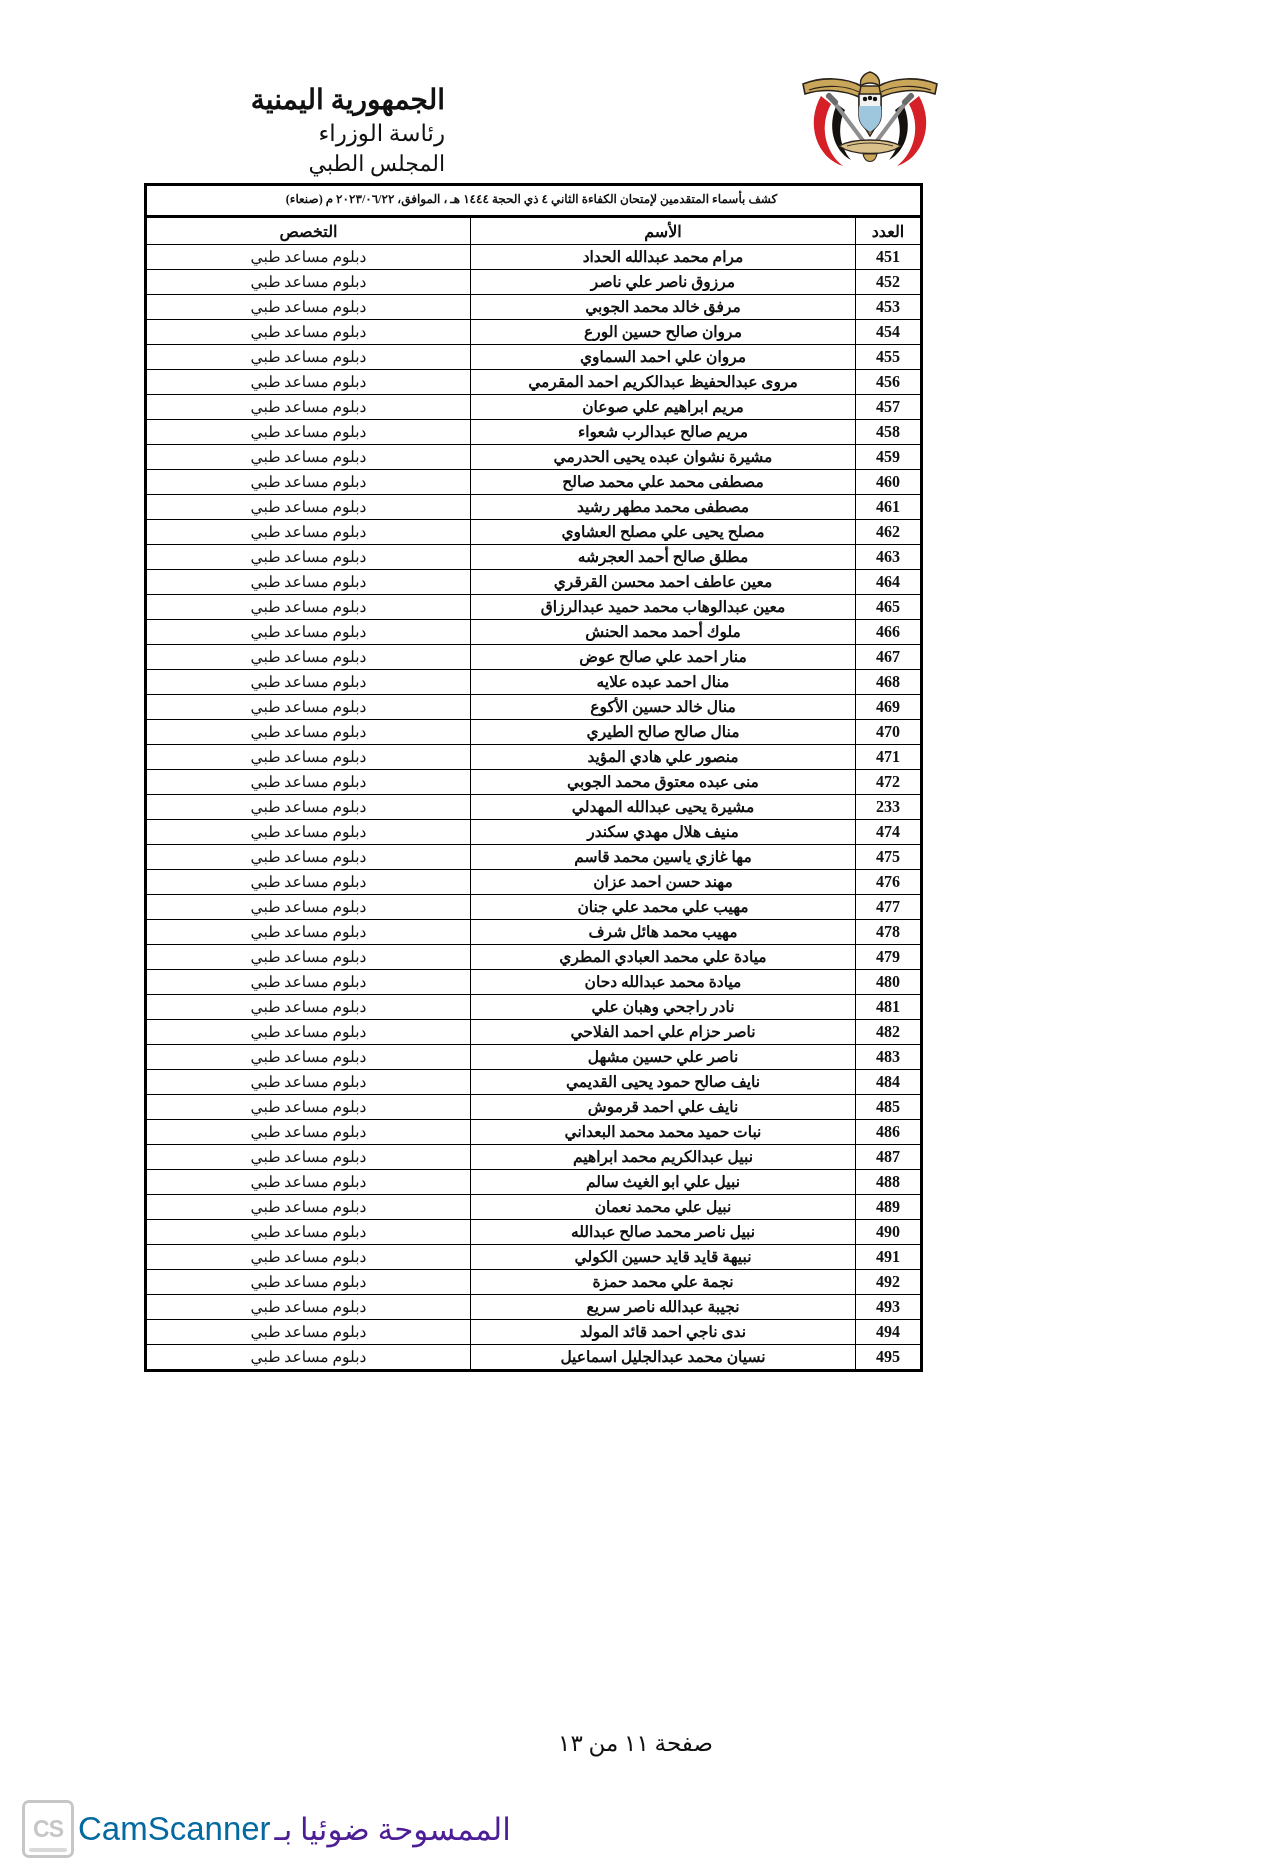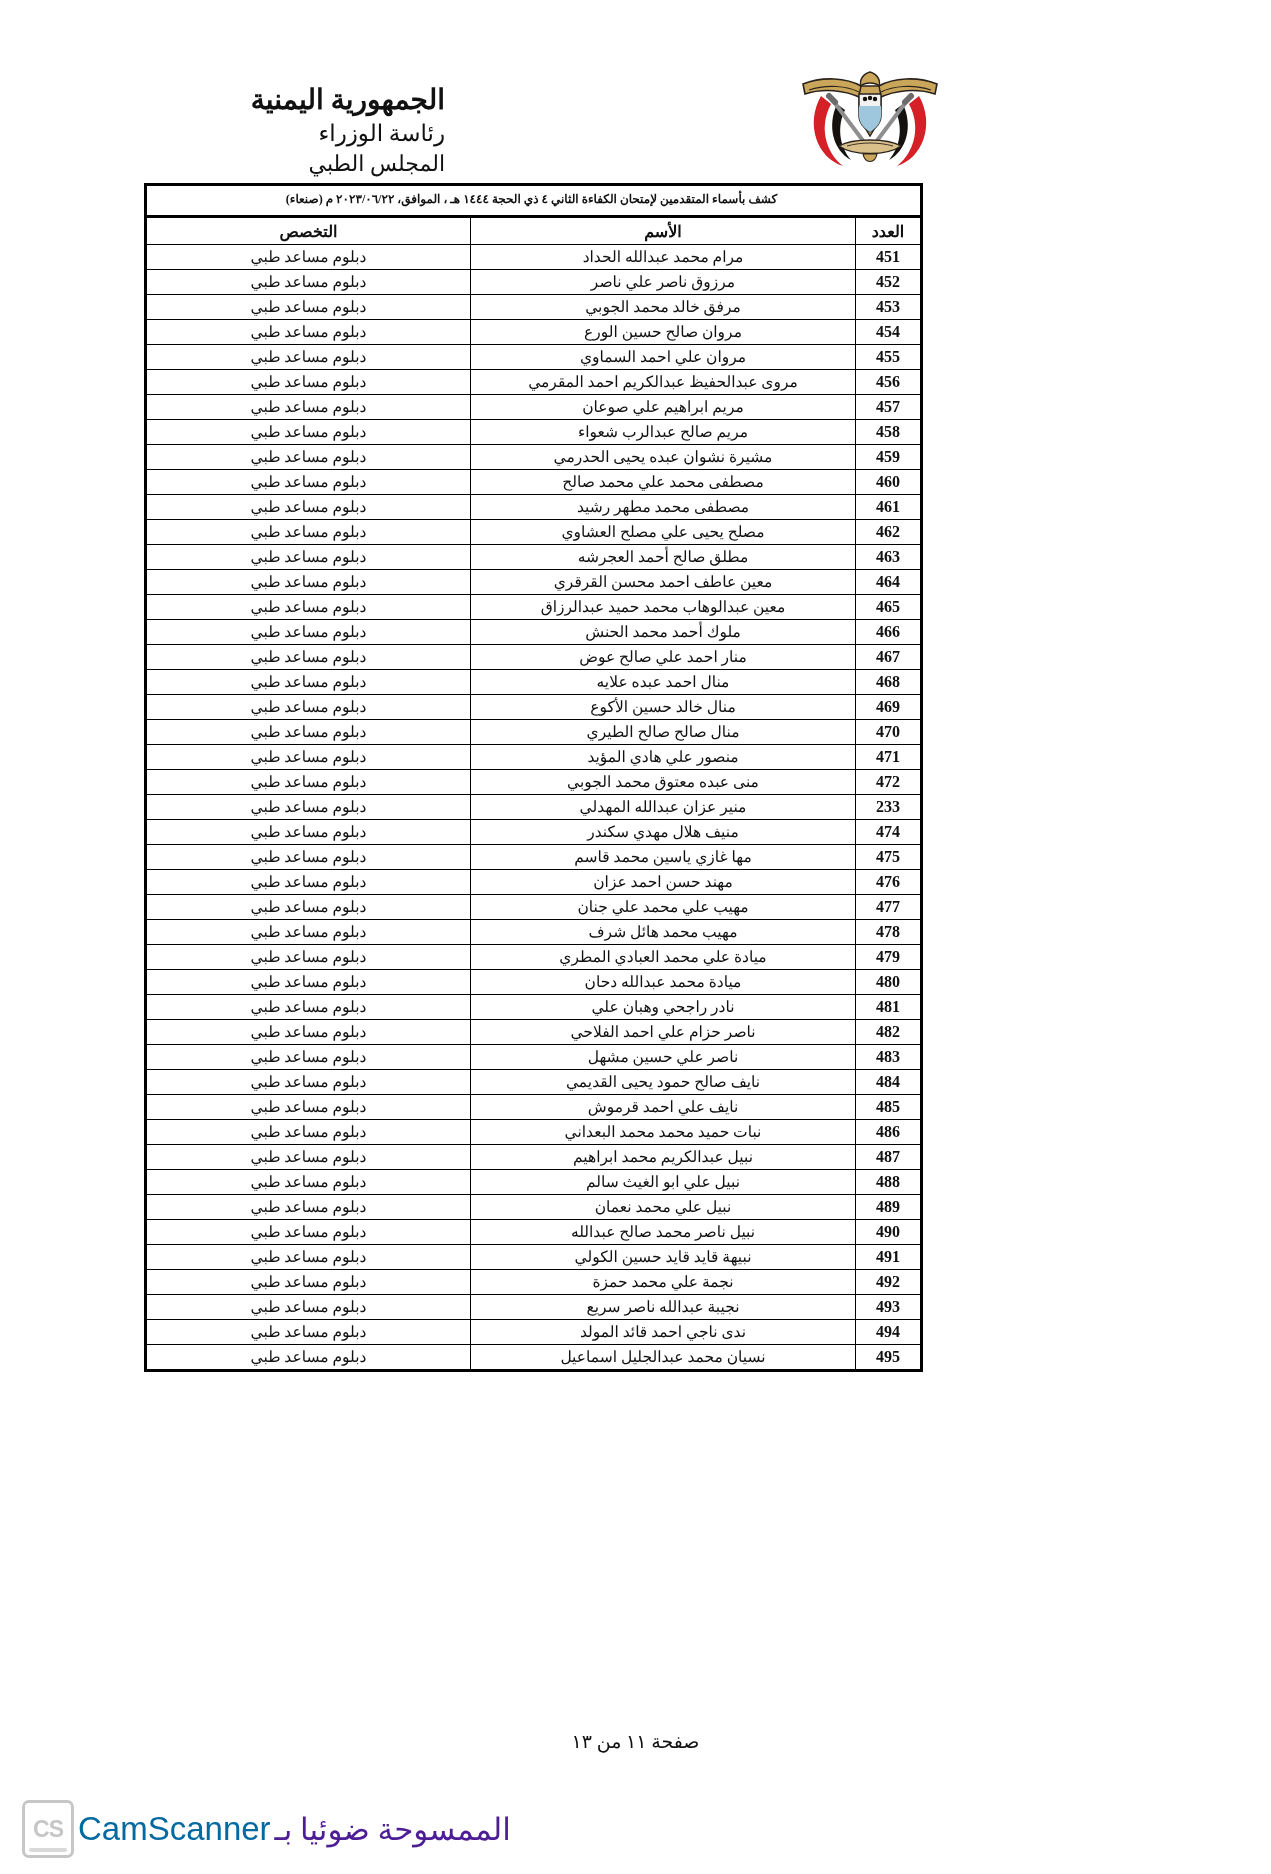--- a/index.html
+++ b/index.html
@@ -136,35 +136,35 @@
     padding: 1px 0 3px 0;
     line-height: 1.15;
     white-space: nowrap;
   }
   tbody td.num {
     font-weight: bold;
     font-size: 16px;
     font-family: "Liberation Serif", "DejaVu Serif", serif;
   }
   tbody td.name {
-    font-weight: normal;
+    font-weight: bold;
     margin-top: 23px;
   }
   tbody td.spec {
     font-weight: normal;
   }
 
   
   .footer {
     position: absolute;
     top: 1730px;
     left: 0;
     width: 1271px;
     text-align: center;
-    font-size: 19px;
+    font-size: 23px;
     direction: rtl;
     font-family: "Liberation Serif", "DejaVu Serif", serif;
   }
 
   
   .watermark {
     position: absolute;
     left: 22px;
     top: 1800px;
     display: flex;
@@ -382,21 +382,21 @@
             <td class="name">منصور علي هادي المؤيد</td>
             <td class="spec">دبلوم مساعد طبي</td>
           </tr>
           <tr>
             <td class="num">472</td>
             <td class="name">منى عبده معتوق محمد الجوبي</td>
             <td class="spec">دبلوم مساعد طبي</td>
           </tr>
           <tr>
             <td class="num">233</td>
-            <td class="name">منير عزان عبدالله المهدلي</td>
+            <td class="name">مشيرة يحيى عبدالله المهدلي</td>
             <td class="spec">دبلوم مساعد طبي</td>
           </tr>
           <tr>
             <td class="num">474</td>
             <td class="name">منيف هلال مهدي سكندر</td>
             <td class="spec">دبلوم مساعد طبي</td>
           </tr>
           <tr>
             <td class="num">475</td>
             <td class="name">مها غازي ياسين محمد قاسم</td>

